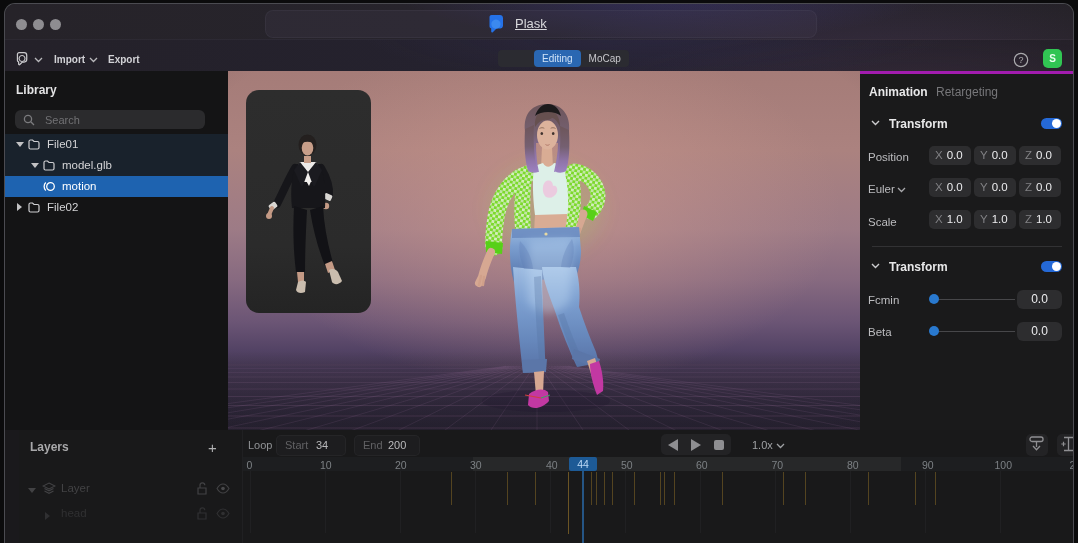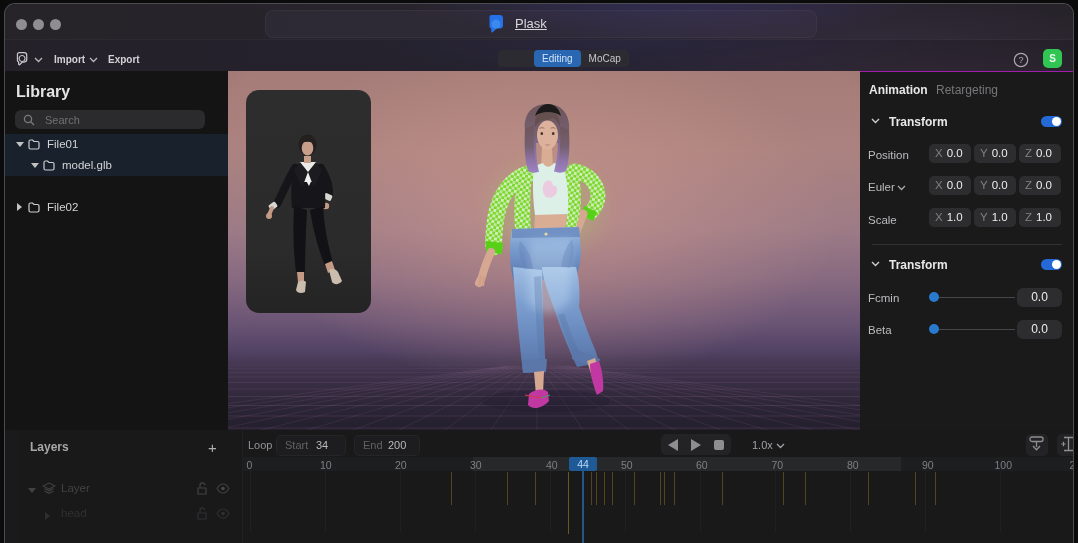--- a/index.html
+++ b/index.html
@@ -29,38 +29,38 @@
     border-top:1px solid rgba(255,255,255,0.04);
   }
   .tbtxt { position:absolute; top:14px; color:#d2d2d6; font-size:10px; font-weight:700; }
   #seg { position:absolute; left:493px; top:10px; height:17px; border-radius:4px; background:#2b2b31; display:flex;padding-left:36px; }
   #seg .e { background:#2a67b2; color:#cfe2f8; border-radius:4px; padding:2px 8px; font-size:10px; line-height:13px; }
   #seg .m { color:#c6c6ca; padding:2px 8px; font-size:10px; line-height:13px; }
   #avatar { position:absolute; left:1038px; top:9px; width:19px; height:19px; border-radius:5px;
     background:#31c553; color:#eafff0; font-size:10px; font-weight:700; text-align:center; line-height:19px; }
   
   #sidebar { position:absolute; left:0; top:67px; width:223px; height:359px; background:#141415; }
-  #sidebar .hdr { position:absolute; left:11px; top:12px; color:#e3e3e4; font-size:16px; font-weight:700; }
+  #sidebar .hdr { position:absolute; left:11px; top:12px; color:#e3e3e4; font-size:12px; font-weight:700; }
   #search { position:absolute; left:10px; top:39px; width:190px; height:19px; border-radius:6px; background:#2b2b2d; }
   #search span { position:absolute; left:30px; top:4px; color:#717174; font-size:11px; }
   .trow { position:absolute; left:0; width:223px; height:21px; font-size:11.5px; color:#d4d4d6; line-height:21px; }
   .nav1 { background:#19222c; }
   .sel { background:#1e63b0; color:#fff; }
   
   #vp { position:absolute; left:223px; top:67px; width:632px; height:359px;
     background:
       radial-gradient(410px 245px at 318px 140px, rgba(208,154,142,0.62), rgba(208,154,142,0) 72%),
       radial-gradient(760px 470px at 316px 170px, rgba(60,40,70,0) 52%, rgba(32,23,45,0.42) 100%),
       linear-gradient(180deg, rgba(0,0,0,0) 78%, rgba(16,11,22,0.30) 100%),
       linear-gradient(180deg, #a57c78 0%, #ab827f 22%, #9d7b86 44%, #876a80 58%, #6b5575 70%, #524264 78%, #463954 82%, #40344c 86%, #332c3f 94%, #2c2837 100%);
   }
   #pip { position:absolute; left:18px; top:19px; width:125px; height:223px; border-radius:13px;
     background:linear-gradient(180deg,#2d2d2d 0%, #2b2b2b 70%, #242424 100%); }
   
-  #rp { position:absolute; left:855px; top:67px; width:213px; height:359px; background:#1a1a1b; border-top:1px solid #a21caf;}
+  #rp { position:absolute; left:855px; top:67px; width:213px; height:359px; background:#1a1a1b; border-top:3px solid #a21caf;}
   #rp .tab1 { position:absolute; left:9px; top:11px; color:#e8e8e9; font-size:12px; font-weight:700; }
   #rp .tab2 { position:absolute; left:76px; top:11px; color:#77777a; font-size:12px; }
   .shead { position:absolute; color:#e8e8e9; font-size:12px; font-weight:700; }
   .rlabel { position:absolute; left:8px; color:#bcbcbf; font-size:11.5px; }
   .vbox { position:absolute; width:42px; height:19px; border-radius:5px; background:#2d2d2f; font-size:11.5px; line-height:19px; text-align:left; }
   .vbox .ax { color:#818184; padding-left:6px; }
   .vbox .vv { color:#ececee; padding-left:4px; }
   .toggle { position:absolute; left:181px; width:21px; height:11px; border-radius:6px; background:#2569d6; }
   .toggle i { position:absolute; right:1px; top:1px; width:9px; height:9px; border-radius:50%; background:#fff; }
   .sbox { position:absolute; left:157px; width:45px; height:19px; border-radius:6px; background:#2d2d2f;
@@ -137,20 +137,27 @@
       <span style="position:absolute;left:42px">File01</span>
     </div>
     <div class="trow nav1" style="top:84px">
       <svg class="abs" style="left:26px;top:8px" width="8" height="5" viewBox="0 0 8 5">
           <path d="M0 0 L8 0 L4 5 Z" fill="#c2c2c4"></path>
         </svg>
       <svg class="abs" style="left:38px;top:5px" width="12" height="11" viewBox="0 0 12 11">
           <path d="M1 2.5 C1 1.7 1.7 1 2.5 1 L4.5 1 L6 2.5 L9.5 2.5 C10.3 2.5 11 3.2 11 4 L11 8.5 C11 9.3 10.3 10 9.5 10 L2.5 10 C1.7 10 1 9.3 1 8.5 Z" fill="none" stroke="#cfcfd2" stroke-width="1.2"></path>
         </svg>
       <span style="position:absolute;left:57px">model.glb</span>
+    </div>
+    <div class="trow sel" style="top:105px">
+      <svg class="abs" style="left:38px;top:5px" width="13" height="11" viewBox="0 0 13 11">
+        <circle cx="7.5" cy="5.5" r="3.8" fill="none" stroke="#fff" stroke-width="1.3"></circle>
+        <path d="M2.8 1.5 a5.6 5.6 0 0 0 0 8" fill="none" stroke="#fff" stroke-width="1.3"></path>
+      </svg>
+      <span style="position:absolute;left:57px">motion</span>
     </div>
     <div class="trow" style="top:126px">
       <svg class="abs" style="left:12px;top:6px" width="5" height="8" viewBox="0 0 5 8">
           <path d="M0 0 L5 4 L0 8 Z" fill="#c2c2c4"></path>
         </svg>
       <svg class="abs" style="left:23px;top:5px" width="12" height="11" viewBox="0 0 12 11">
           <path d="M1 2.5 C1 1.7 1.7 1 2.5 1 L4.5 1 L6 2.5 L9.5 2.5 C10.3 2.5 11 3.2 11 4 L11 8.5 C11 9.3 10.3 10 9.5 10 L2.5 10 C1.7 10 1 9.3 1 8.5 Z" fill="none" stroke="#cfcfd2" stroke-width="1.2"></path>
         </svg>
       <span style="position:absolute;left:42px">File02</span>
     </div>

